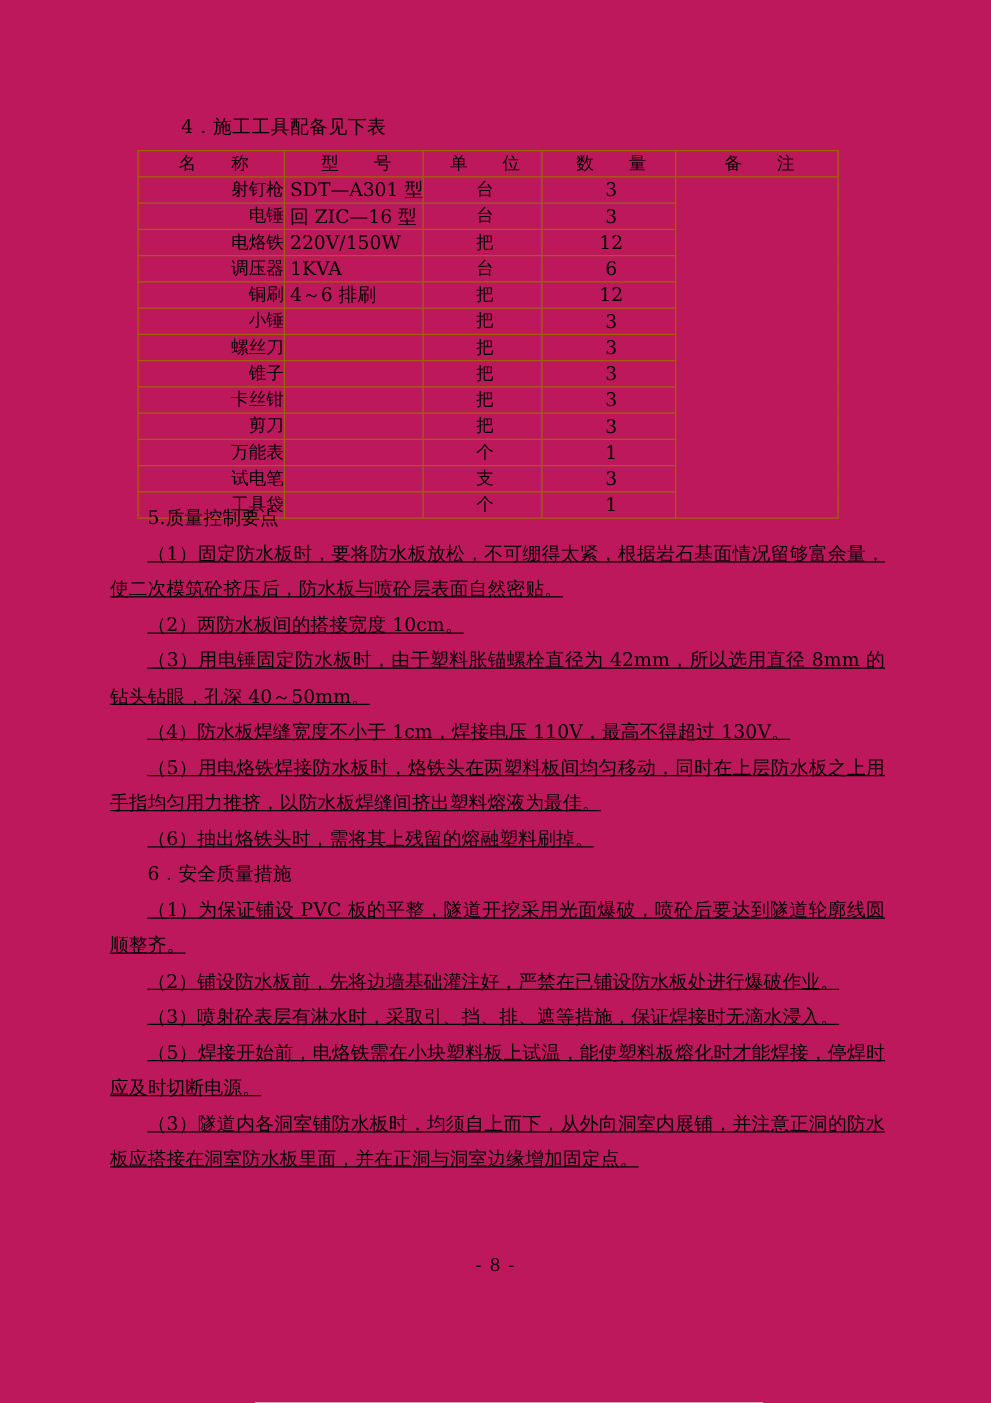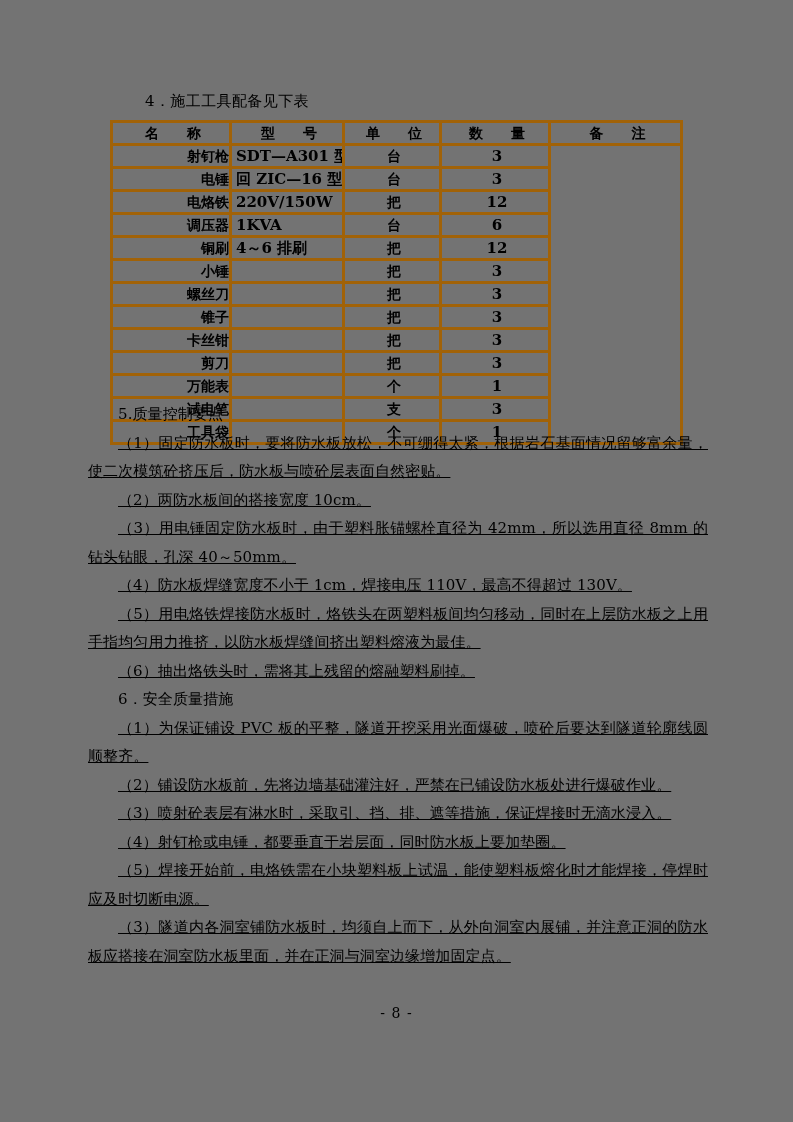--- a/index.html
+++ b/index.html
@@ -9,21 +9,21 @@
     background: #ffffff;
   }
   body {
     font-family: "DejaVu Serif", "Liberation Serif", serif;
     color: #000000;
   }
   #page {
     position: relative;
     width: 793px;
     height: 1122px;
-    background: #737373;
+    background: #be185d;
     overflow: hidden;
     box-sizing: border-box;
   }
   
   #content {
     position: absolute;
     left: 88px;
     top: 88px;
     width: 618px;
   }
@@ -39,24 +39,24 @@
   #tool-table {
     position: absolute;
     left: 110px;
     top: 120px;
     width: 535px;
     border-collapse: collapse;
     table-layout: fixed;
     font-size: 14px;
   }
   #tool-table td, #tool-table th {
-    border: 3px solid #a16207;
+    border: 1px solid #a16207;
     height: 20px;
     padding: 0 0 0 4px;
-    font-weight: bold;
+    font-weight: normal;
     line-height: 19px;
     overflow: hidden;
     white-space: nowrap;
   }
   #tool-table th {
     text-align: center;
     letter-spacing: 7px;
     padding-left: 4px;
     text-indent: 7px;
   }
@@ -205,21 +205,20 @@
         <p class="para indent2">（3）用电锤固定防水板时，由于塑料胀锚螺栓直径为 42mm，所以选用直径 8mm 的钻头钻眼，孔深 40～50mm。</p>
         <p class="para indent2">（4）防水板焊缝宽度不小于 1cm，焊接电压 110V，最高不得超过 130V。</p>
         <p class="para indent2">（5）用电烙铁焊接防水板时，烙铁头在两塑料板间均匀移动，同时在上层防水板之上用手指均匀用力推挤，以防水板焊缝间挤出塑料熔液为最佳。</p>
         <p class="para indent2">（6）抽出烙铁头时，需将其上残留的熔融塑料刷掉。</p>
       </div>
     <p class="para indent1">6．安全质量措施</p>
     <div id="safety-items">
         <p class="para indent2">（1）为保证铺设 PVC 板的平整，隧道开挖采用光面爆破，喷砼后要达到隧道轮廓线圆顺整齐。</p>
         <p class="para indent2">（2）铺设防水板前，先将边墙基础灌注好，严禁在已铺设防水板处进行爆破作业。</p>
         <p class="para indent2">（3）喷射砼表层有淋水时，采取引、挡、排、遮等措施，保证焊接时无滴水浸入。</p>
-        <p class="para indent2">（4）射钉枪或电锤，都要垂直于岩层面，同时防水板上要加垫圈。</p>
         <p class="para indent2">（5）焊接开始前，电烙铁需在小块塑料板上试温，能使塑料板熔化时才能焊接，停焊时应及时切断电源。</p>
         <p class="para indent2">（3）隧道内各洞室铺防水板时，均须自上而下，从外向洞室内展铺，并注意正洞的防水板应搭接在洞室防水板里面，并在正洞与洞室边缘增加固定点。</p>
       </div>
   </div>
 
   <div id="footer">- 8 -</div>
 
 </div>
 
 </body></html>

